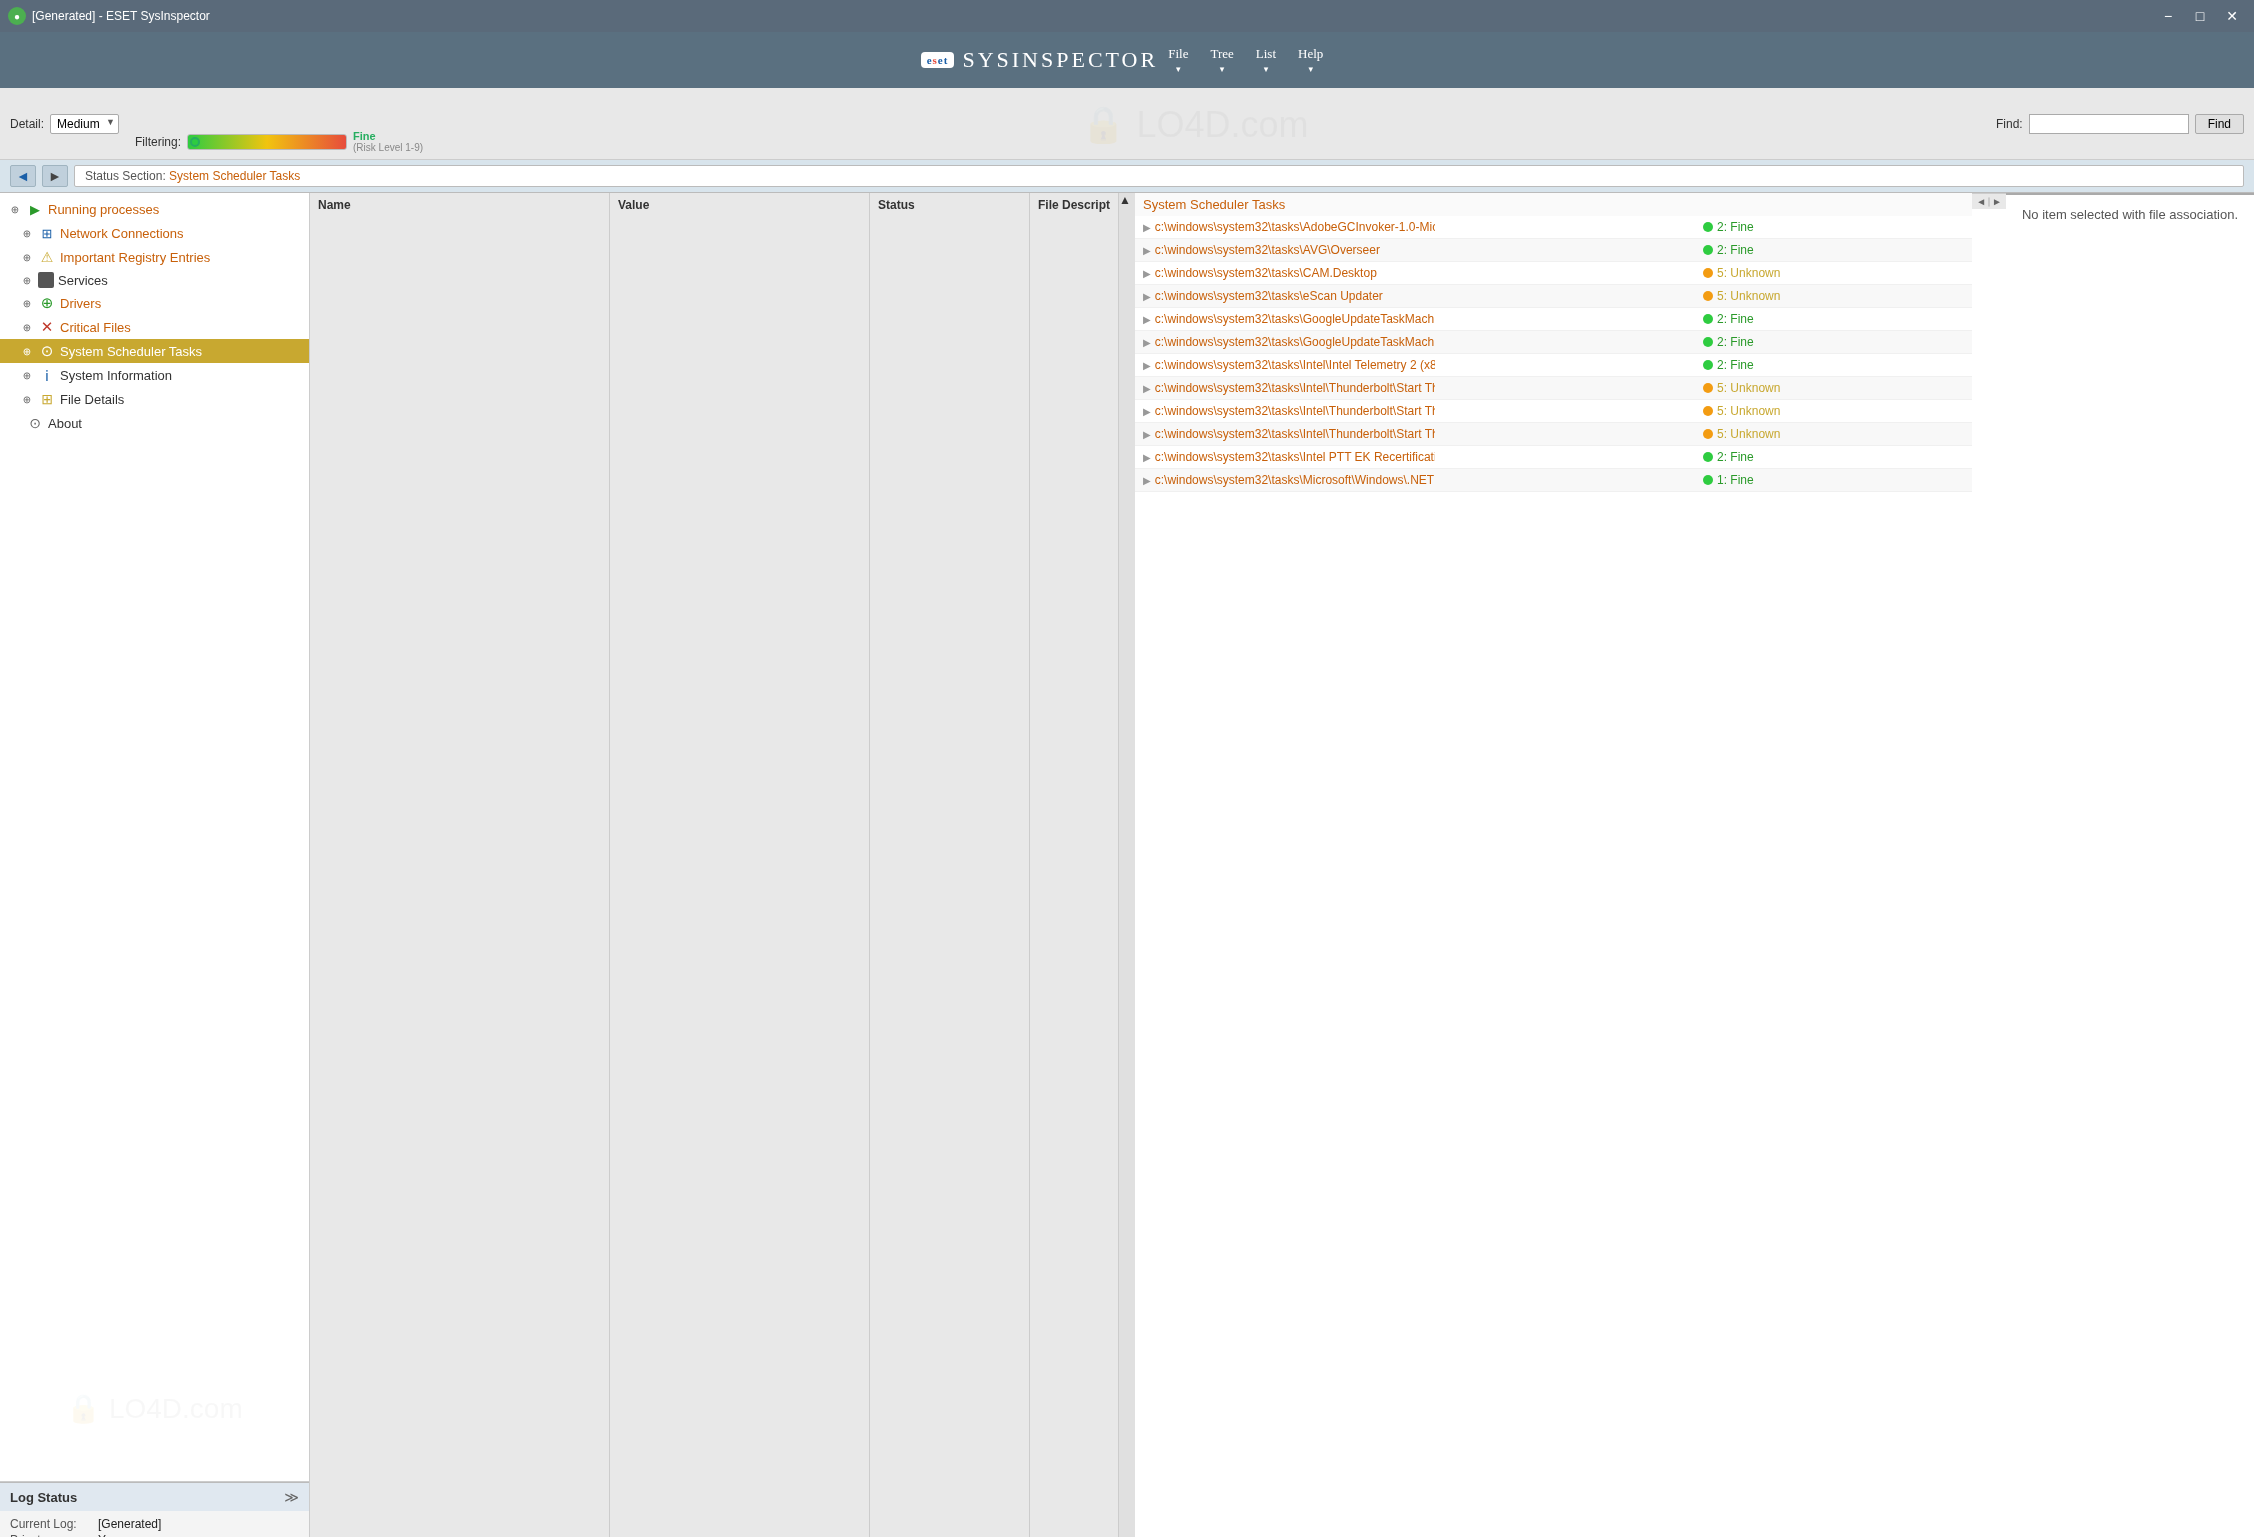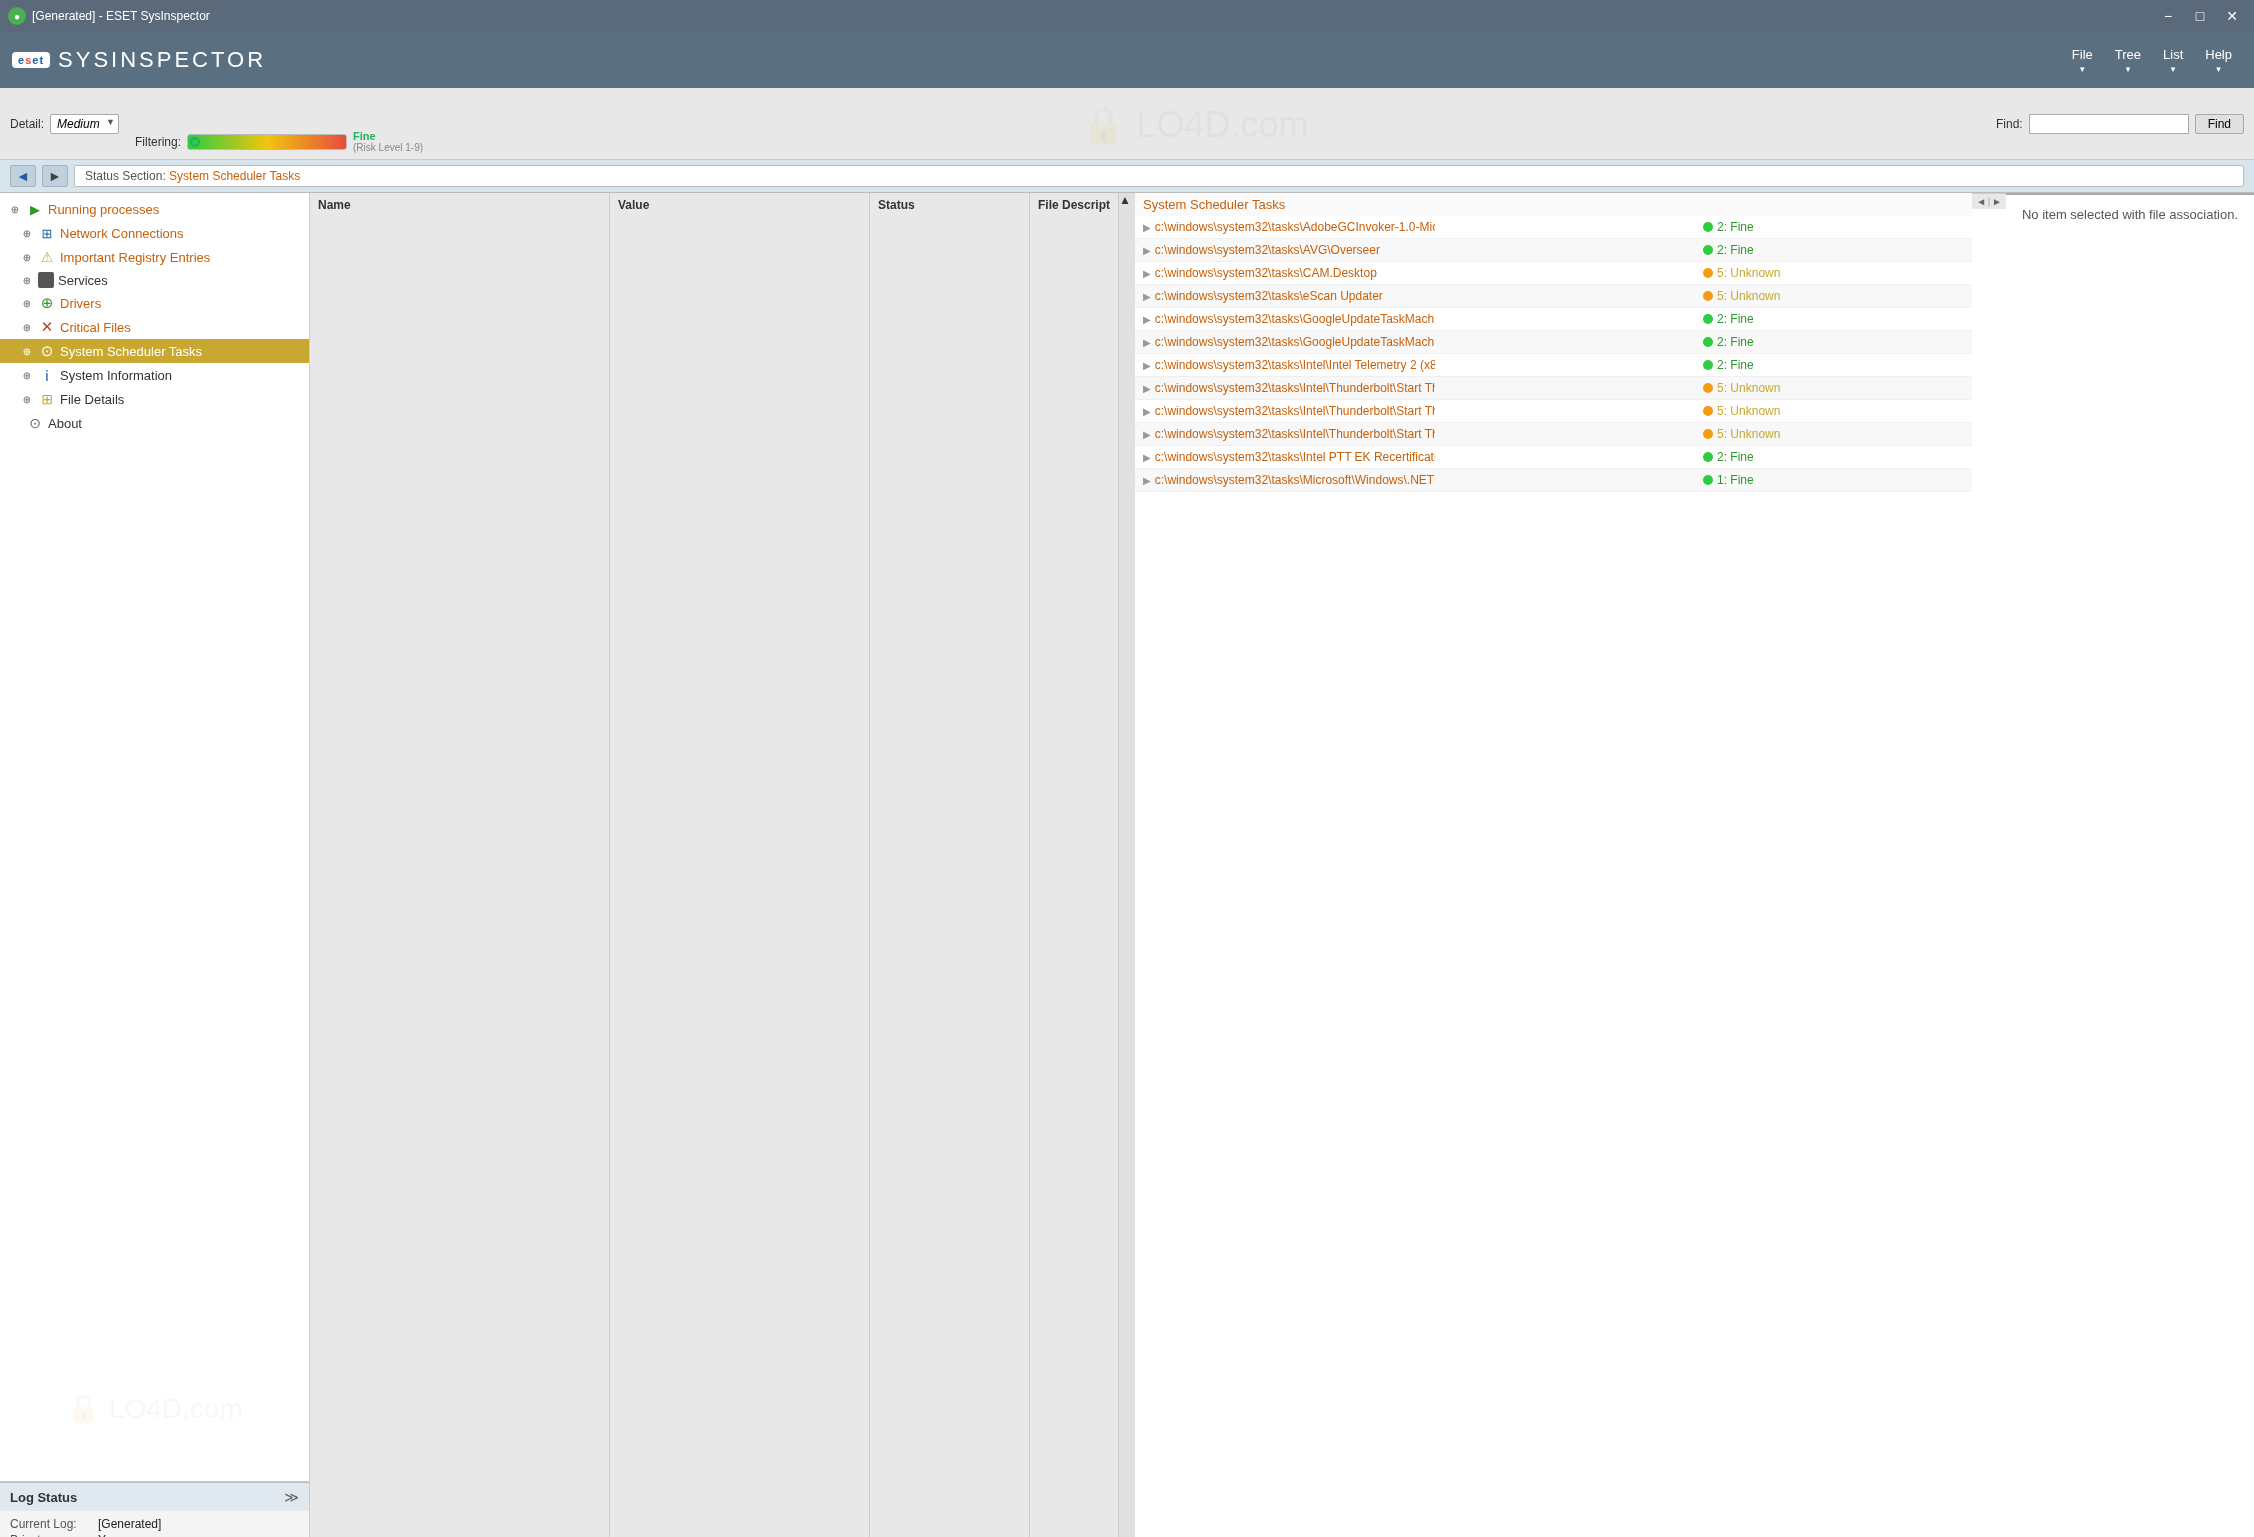--- a/index.html
+++ b/index.html
@@ -21,21 +21,22 @@
     .title-bar-controls { display: flex; gap: 4px; }
     .title-bar-btn { width: 28px; height: 20px; background: transparent; border: none; color: white; cursor: pointer; font-size: 14px; display: flex; align-items: center; justify-content: center; }
 
     
     .app-header {
       background: #5a7080;
       height: 56px;
       display: flex;
       align-items: center;
       padding: 0 12px;
-      justify-content: space-between;
+      justify-content: center;
+      font-family: Liberation Serif, serif;
     }
     .app-logo { display: flex; align-items: center; gap: 8px; }
     .eset-logo {
       background: white;
       border-radius: 4px;
       padding: 2px 6px;
       font-size: 11px;
       font-weight: bold;
       color: #1a5fa8;
       letter-spacing: 1px;
@@ -59,21 +60,20 @@
     .detail-select {
       border: 1px solid #aaa;
       background: white;
       padding: 2px 18px 2px 6px;
       font-size: 12px;
       border-radius: 2px;
       cursor: pointer;
       appearance: none;
       -webkit-appearance: none;
       position: relative;
-      font-style: italic;
     }
     .select-wrapper { position: relative; display: inline-block; }
     .select-wrapper::after { content: '▼'; position: absolute; right: 4px; top: 3px; font-size: 9px; pointer-events: none; color: #555; }
     .filter-group { display: flex; align-items: center; gap: 6px; margin-top: 36px; }
     .filter-bar-container { display: flex; align-items: center; gap: 4px; }
     .filter-gradient {
       width: 160px;
       height: 16px;
       background: linear-gradient(to right, #2ecc40, #f1c40f, #e74c3c);
       border-radius: 3px;

